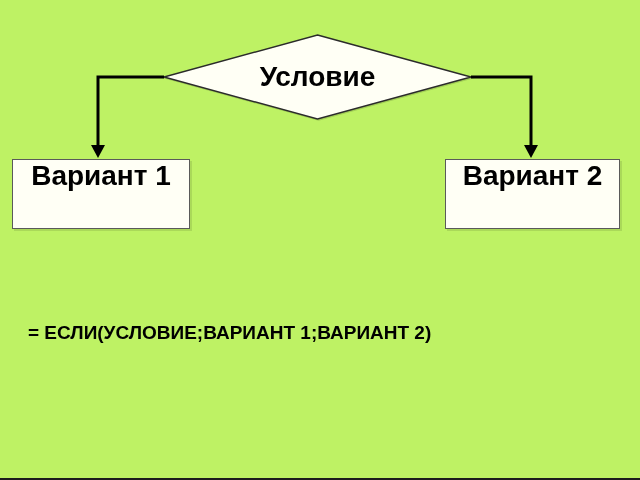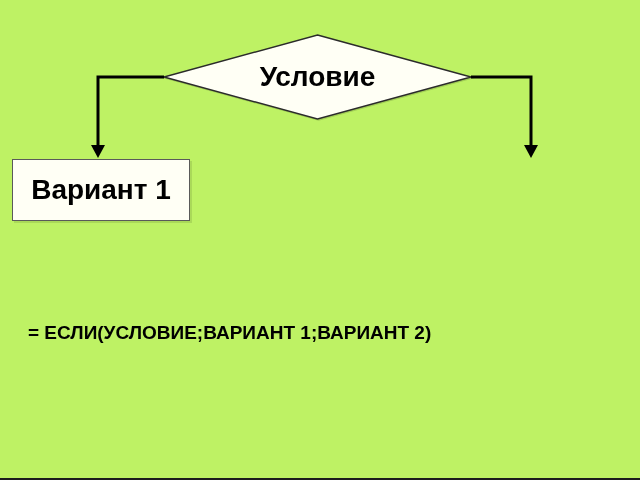--- a/index.html
+++ b/index.html
@@ -42,26 +42,25 @@
     text-align: center;
     font-size: 22px;
     font-weight: bold;
     color: #E8413A;
   }
   .branch-label.yes { left: 98px; }
   .branch-label.no  { left: 466px; }
   .variant-box {
     position: absolute;
     top: 159px;
-    height: 62px;
+    height: 70px;
     background: #FFFFF5;
     border: 1px solid #5a5a5a;
     box-shadow: 2px 2px 0 rgba(0,0,0,0.10);
     display: flex;
-    align-items: center;
     justify-content: center;
     font-size: 28px;
     font-weight: bold;
     color: #000000;
     box-sizing: border-box;
   }
   .variant-box.v1 { left: 12px;  width: 178px; }
   .variant-box.v2 { left: 445px; width: 175px; }
   .formula {
     position: absolute;
@@ -98,18 +97,21 @@
   </svg>
 
   <div class="cond-text">Условие</div>
 
 
 
   <div class="variant-box v1">
     <span>Вариант 1</span>
   </div>
 
+  <div class="variant-box v2">
+    <span>Вариант 2</span>
+  </div>
 
   <div class="formula">= ЕСЛИ(УСЛОВИЕ;ВАРИАНТ 1;ВАРИАНТ 2)</div>
 
   <div class="bottom-bar"></div>
 
 </div>
 
 </body></html>

